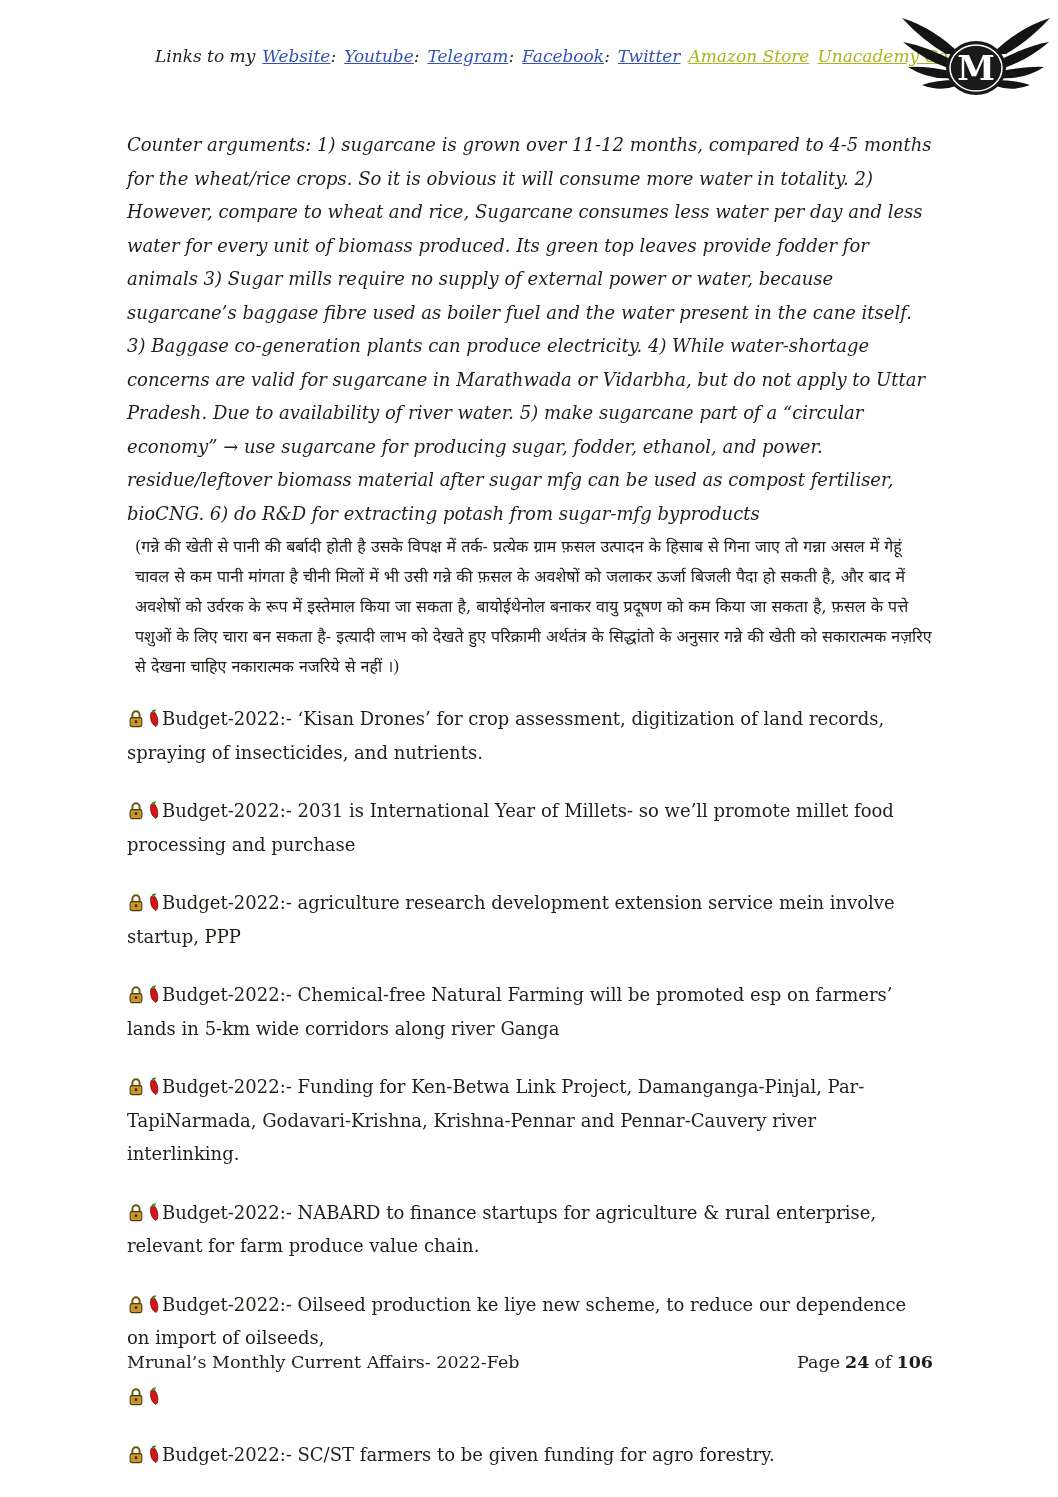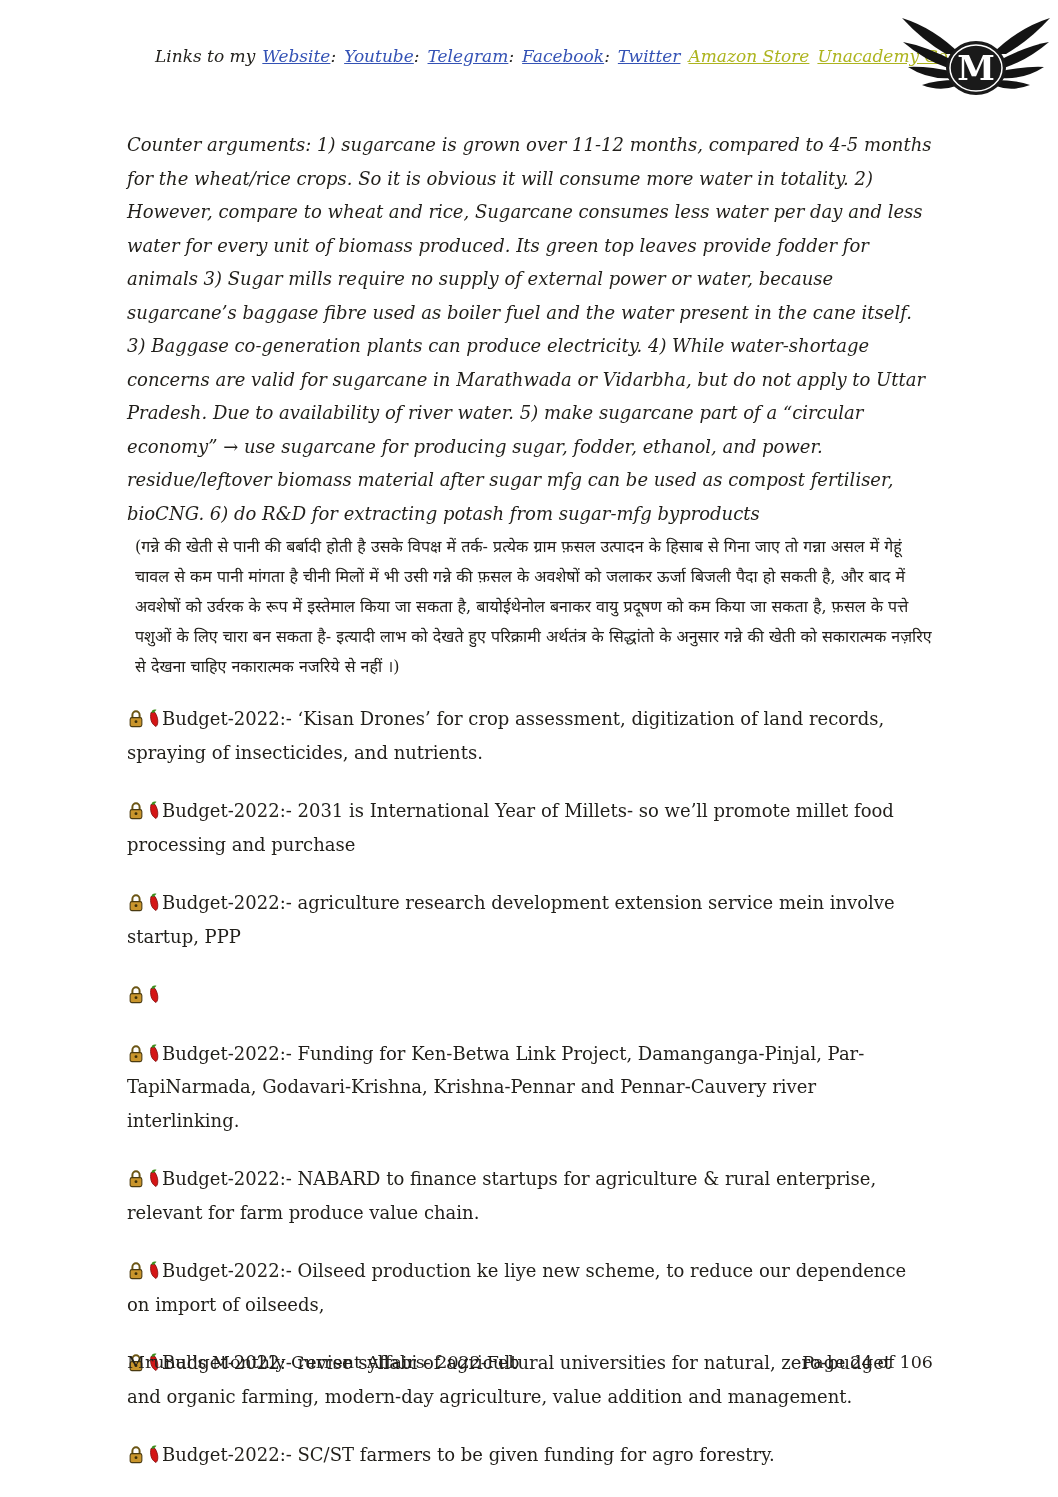--- a/index.html
+++ b/index.html
@@ -69,21 +69,21 @@
   
   .page-footer {
     position: absolute;
     top: 1352px;
     left: 127px;
     width: 806px;
     display: flex;
     justify-content: space-between;
     font-size: 17.5px;
   }
-  .page-footer b { font-weight: normal; }
+  .page-footer b { font-weight: bold; }
   .pf-sp { margin-right: 5px; }
 </style>
 </head>
 <body>
 
 <div class="page">
 
   <div class="header-links">
     <span class="header-prefix">Links to my</span><a class="hlink blue">Website</a><span class="hsep">:</span><a class="hlink blue">Youtube</a><span class="hsep">:</span><a class="hlink blue">Telegram</a><span class="hsep">:</span><a class="hlink blue">Facebook</a><span class="hsep">:</span><a class="hlink blue">Twitter</a><span class="hsep"></span><a class="hlink olive">Amazon Store</a><span class="hsep"></span><a class="hlink olive">Unacademy Courses</a>
   </div>
@@ -145,57 +145,57 @@
               <path d="M4.5 4.5 C4.5 2 7 0.8 9.5 1.8 C8.3 3 7.2 4.2 7 4.8 Z" fill="#3f8f1f"></path>
             </svg></span><span>Budget-2022:- agriculture research development extension service mein involve startup, PPP</span></p>
 
       <p class="bullet"><span class="icon"><svg width="18" height="19" viewBox="0 0 20 21">
               <path d="M6 10 V6.5 a4 4 0 0 1 8 0 V10" fill="none" stroke="#6b5513" stroke-width="2.2"></path>
               <rect x="3.5" y="9.5" width="13" height="10" rx="2" fill="#c9952c" stroke="#4a3a10" stroke-width="1.2"></rect>
               <circle cx="10" cy="14" r="1.6" fill="#3a2f0b"></circle>
             </svg></span><span class="icon"><svg width="13" height="20" viewBox="0 0 13 20">
               <path d="M4 4.5 C2.8 10 4 16 9 18.5 C12 16 11 9 8 4.5 Z" fill="#d41616" stroke="#7a0a0a" stroke-width="0.8"></path>
               <path d="M4.5 4.5 C4.5 2 7 0.8 9.5 1.8 C8.3 3 7.2 4.2 7 4.8 Z" fill="#3f8f1f"></path>
+            </svg></span><span>Budget-2022:- Chemical-free Natural Farming will be promoted esp on farmers’ lands in 5-km wide corridors along river Ganga</span></p>
+
+      <p class="bullet"><span class="icon"><svg width="18" height="19" viewBox="0 0 20 21">
+              <path d="M6 10 V6.5 a4 4 0 0 1 8 0 V10" fill="none" stroke="#6b5513" stroke-width="2.2"></path>
+              <rect x="3.5" y="9.5" width="13" height="10" rx="2" fill="#c9952c" stroke="#4a3a10" stroke-width="1.2"></rect>
+              <circle cx="10" cy="14" r="1.6" fill="#3a2f0b"></circle>
+            </svg></span><span class="icon"><svg width="13" height="20" viewBox="0 0 13 20">
+              <path d="M4 4.5 C2.8 10 4 16 9 18.5 C12 16 11 9 8 4.5 Z" fill="#d41616" stroke="#7a0a0a" stroke-width="0.8"></path>
+              <path d="M4.5 4.5 C4.5 2 7 0.8 9.5 1.8 C8.3 3 7.2 4.2 7 4.8 Z" fill="#3f8f1f"></path>
+            </svg></span><span>Budget-2022:- Funding for Ken-Betwa Link Project, Damanganga-Pinjal, Par-TapiNarmada, Godavari-Krishna, Krishna-Pennar and Pennar-Cauvery river interlinking.</span></p>
+
+      <p class="bullet"><span class="icon"><svg width="18" height="19" viewBox="0 0 20 21">
+              <path d="M6 10 V6.5 a4 4 0 0 1 8 0 V10" fill="none" stroke="#6b5513" stroke-width="2.2"></path>
+              <rect x="3.5" y="9.5" width="13" height="10" rx="2" fill="#c9952c" stroke="#4a3a10" stroke-width="1.2"></rect>
+              <circle cx="10" cy="14" r="1.6" fill="#3a2f0b"></circle>
+            </svg></span><span class="icon"><svg width="13" height="20" viewBox="0 0 13 20">
+              <path d="M4 4.5 C2.8 10 4 16 9 18.5 C12 16 11 9 8 4.5 Z" fill="#d41616" stroke="#7a0a0a" stroke-width="0.8"></path>
+              <path d="M4.5 4.5 C4.5 2 7 0.8 9.5 1.8 C8.3 3 7.2 4.2 7 4.8 Z" fill="#3f8f1f"></path>
+            </svg></span><span>Budget-2022:- NABARD to finance startups for agriculture &amp; rural enterprise, relevant for farm produce value chain.</span></p>
+
+      <p class="bullet"><span class="icon"><svg width="18" height="19" viewBox="0 0 20 21">
+              <path d="M6 10 V6.5 a4 4 0 0 1 8 0 V10" fill="none" stroke="#6b5513" stroke-width="2.2"></path>
+              <rect x="3.5" y="9.5" width="13" height="10" rx="2" fill="#c9952c" stroke="#4a3a10" stroke-width="1.2"></rect>
+              <circle cx="10" cy="14" r="1.6" fill="#3a2f0b"></circle>
+            </svg></span><span class="icon"><svg width="13" height="20" viewBox="0 0 13 20">
+              <path d="M4 4.5 C2.8 10 4 16 9 18.5 C12 16 11 9 8 4.5 Z" fill="#d41616" stroke="#7a0a0a" stroke-width="0.8"></path>
+              <path d="M4.5 4.5 C4.5 2 7 0.8 9.5 1.8 C8.3 3 7.2 4.2 7 4.8 Z" fill="#3f8f1f"></path>
+            </svg></span><span>Budget-2022:- Oilseed production ke liye new scheme, to reduce our dependence on import of oilseeds,</span></p>
+
+      <p class="bullet"><span class="icon"><svg width="18" height="19" viewBox="0 0 20 21">
+              <path d="M6 10 V6.5 a4 4 0 0 1 8 0 V10" fill="none" stroke="#6b5513" stroke-width="2.2"></path>
+              <rect x="3.5" y="9.5" width="13" height="10" rx="2" fill="#c9952c" stroke="#4a3a10" stroke-width="1.2"></rect>
+              <circle cx="10" cy="14" r="1.6" fill="#3a2f0b"></circle>
+            </svg></span><span class="icon"><svg width="13" height="20" viewBox="0 0 13 20">
+              <path d="M4 4.5 C2.8 10 4 16 9 18.5 C12 16 11 9 8 4.5 Z" fill="#d41616" stroke="#7a0a0a" stroke-width="0.8"></path>
+              <path d="M4.5 4.5 C4.5 2 7 0.8 9.5 1.8 C8.3 3 7.2 4.2 7 4.8 Z" fill="#3f8f1f"></path>
             </svg></span></p>
-
-      <p class="bullet"><span class="icon"><svg width="18" height="19" viewBox="0 0 20 21">
-              <path d="M6 10 V6.5 a4 4 0 0 1 8 0 V10" fill="none" stroke="#6b5513" stroke-width="2.2"></path>
-              <rect x="3.5" y="9.5" width="13" height="10" rx="2" fill="#c9952c" stroke="#4a3a10" stroke-width="1.2"></rect>
-              <circle cx="10" cy="14" r="1.6" fill="#3a2f0b"></circle>
-            </svg></span><span class="icon"><svg width="13" height="20" viewBox="0 0 13 20">
-              <path d="M4 4.5 C2.8 10 4 16 9 18.5 C12 16 11 9 8 4.5 Z" fill="#d41616" stroke="#7a0a0a" stroke-width="0.8"></path>
-              <path d="M4.5 4.5 C4.5 2 7 0.8 9.5 1.8 C8.3 3 7.2 4.2 7 4.8 Z" fill="#3f8f1f"></path>
-            </svg></span><span>Budget-2022:- Funding for Ken-Betwa Link Project, Damanganga-Pinjal, Par-TapiNarmada, Godavari-Krishna, Krishna-Pennar and Pennar-Cauvery river interlinking.</span></p>
-
-      <p class="bullet"><span class="icon"><svg width="18" height="19" viewBox="0 0 20 21">
-              <path d="M6 10 V6.5 a4 4 0 0 1 8 0 V10" fill="none" stroke="#6b5513" stroke-width="2.2"></path>
-              <rect x="3.5" y="9.5" width="13" height="10" rx="2" fill="#c9952c" stroke="#4a3a10" stroke-width="1.2"></rect>
-              <circle cx="10" cy="14" r="1.6" fill="#3a2f0b"></circle>
-            </svg></span><span class="icon"><svg width="13" height="20" viewBox="0 0 13 20">
-              <path d="M4 4.5 C2.8 10 4 16 9 18.5 C12 16 11 9 8 4.5 Z" fill="#d41616" stroke="#7a0a0a" stroke-width="0.8"></path>
-              <path d="M4.5 4.5 C4.5 2 7 0.8 9.5 1.8 C8.3 3 7.2 4.2 7 4.8 Z" fill="#3f8f1f"></path>
-            </svg></span><span>Budget-2022:- NABARD to finance startups for agriculture &amp; rural enterprise, relevant for farm produce value chain.</span></p>
-
-      <p class="bullet"><span class="icon"><svg width="18" height="19" viewBox="0 0 20 21">
-              <path d="M6 10 V6.5 a4 4 0 0 1 8 0 V10" fill="none" stroke="#6b5513" stroke-width="2.2"></path>
-              <rect x="3.5" y="9.5" width="13" height="10" rx="2" fill="#c9952c" stroke="#4a3a10" stroke-width="1.2"></rect>
-              <circle cx="10" cy="14" r="1.6" fill="#3a2f0b"></circle>
-            </svg></span><span class="icon"><svg width="13" height="20" viewBox="0 0 13 20">
-              <path d="M4 4.5 C2.8 10 4 16 9 18.5 C12 16 11 9 8 4.5 Z" fill="#d41616" stroke="#7a0a0a" stroke-width="0.8"></path>
-              <path d="M4.5 4.5 C4.5 2 7 0.8 9.5 1.8 C8.3 3 7.2 4.2 7 4.8 Z" fill="#3f8f1f"></path>
-            </svg></span><span>Budget-2022:- Oilseed production ke liye new scheme, to reduce our dependence on import of oilseeds,</span></p>
-
-      <p class="bullet"><span class="icon"><svg width="18" height="19" viewBox="0 0 20 21">
-              <path d="M6 10 V6.5 a4 4 0 0 1 8 0 V10" fill="none" stroke="#6b5513" stroke-width="2.2"></path>
-              <rect x="3.5" y="9.5" width="13" height="10" rx="2" fill="#c9952c" stroke="#4a3a10" stroke-width="1.2"></rect>
-              <circle cx="10" cy="14" r="1.6" fill="#3a2f0b"></circle>
-            </svg></span><span class="icon"><svg width="13" height="20" viewBox="0 0 13 20">
-              <path d="M4 4.5 C2.8 10 4 16 9 18.5 C12 16 11 9 8 4.5 Z" fill="#d41616" stroke="#7a0a0a" stroke-width="0.8"></path>
-              <path d="M4.5 4.5 C4.5 2 7 0.8 9.5 1.8 C8.3 3 7.2 4.2 7 4.8 Z" fill="#3f8f1f"></path>
-            </svg></span><span>Budget-2022:- revise syllabi of agricultural universities for natural, zero-budget and organic farming, modern-day agriculture, value addition and management.</span></p>
 
       <p class="bullet"><span class="icon"><svg width="18" height="19" viewBox="0 0 20 21">
               <path d="M6 10 V6.5 a4 4 0 0 1 8 0 V10" fill="none" stroke="#6b5513" stroke-width="2.2"></path>
               <rect x="3.5" y="9.5" width="13" height="10" rx="2" fill="#c9952c" stroke="#4a3a10" stroke-width="1.2"></rect>
               <circle cx="10" cy="14" r="1.6" fill="#3a2f0b"></circle>
             </svg></span><span class="icon"><svg width="13" height="20" viewBox="0 0 13 20">
               <path d="M4 4.5 C2.8 10 4 16 9 18.5 C12 16 11 9 8 4.5 Z" fill="#d41616" stroke="#7a0a0a" stroke-width="0.8"></path>
               <path d="M4.5 4.5 C4.5 2 7 0.8 9.5 1.8 C8.3 3 7.2 4.2 7 4.8 Z" fill="#3f8f1f"></path>
             </svg></span><span>Budget-2022:- SC/ST farmers to be given funding for agro forestry.</span></p>
 

